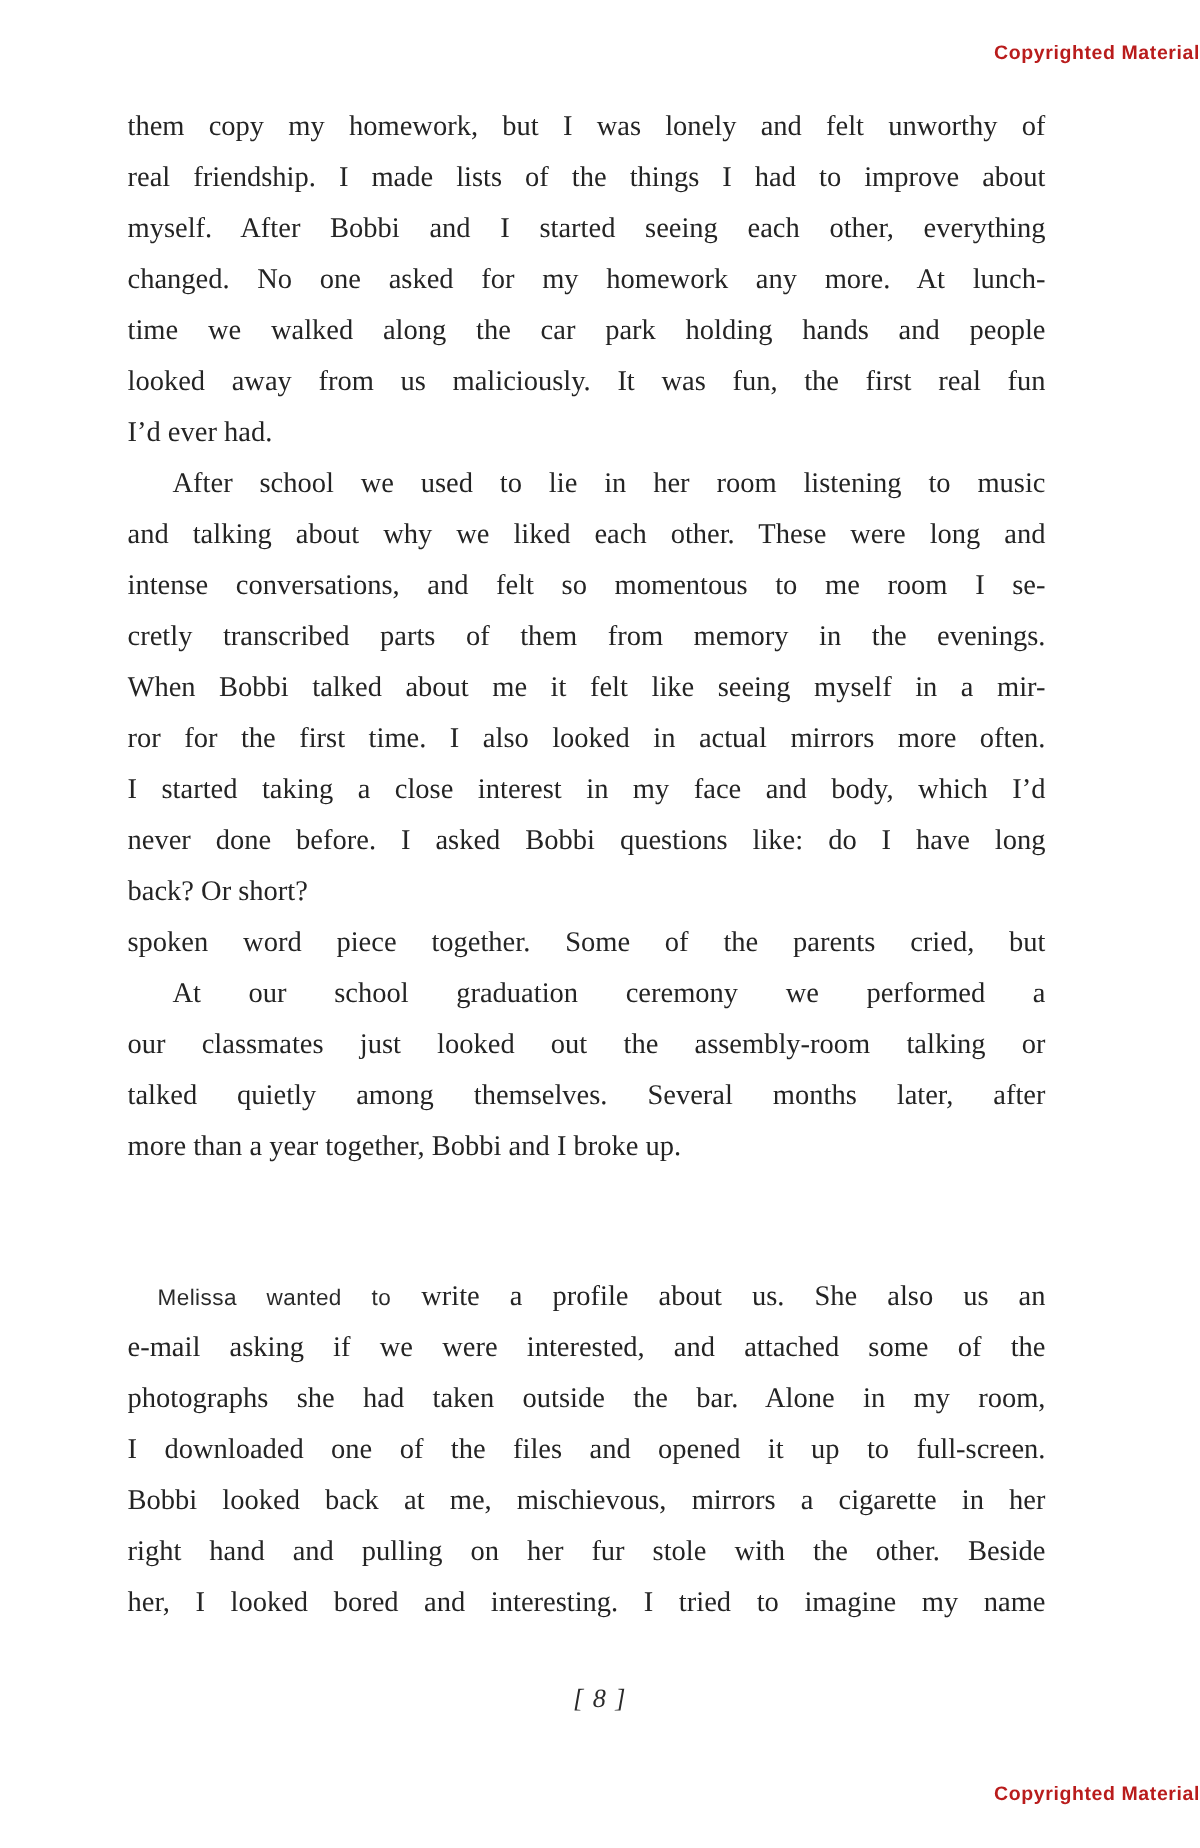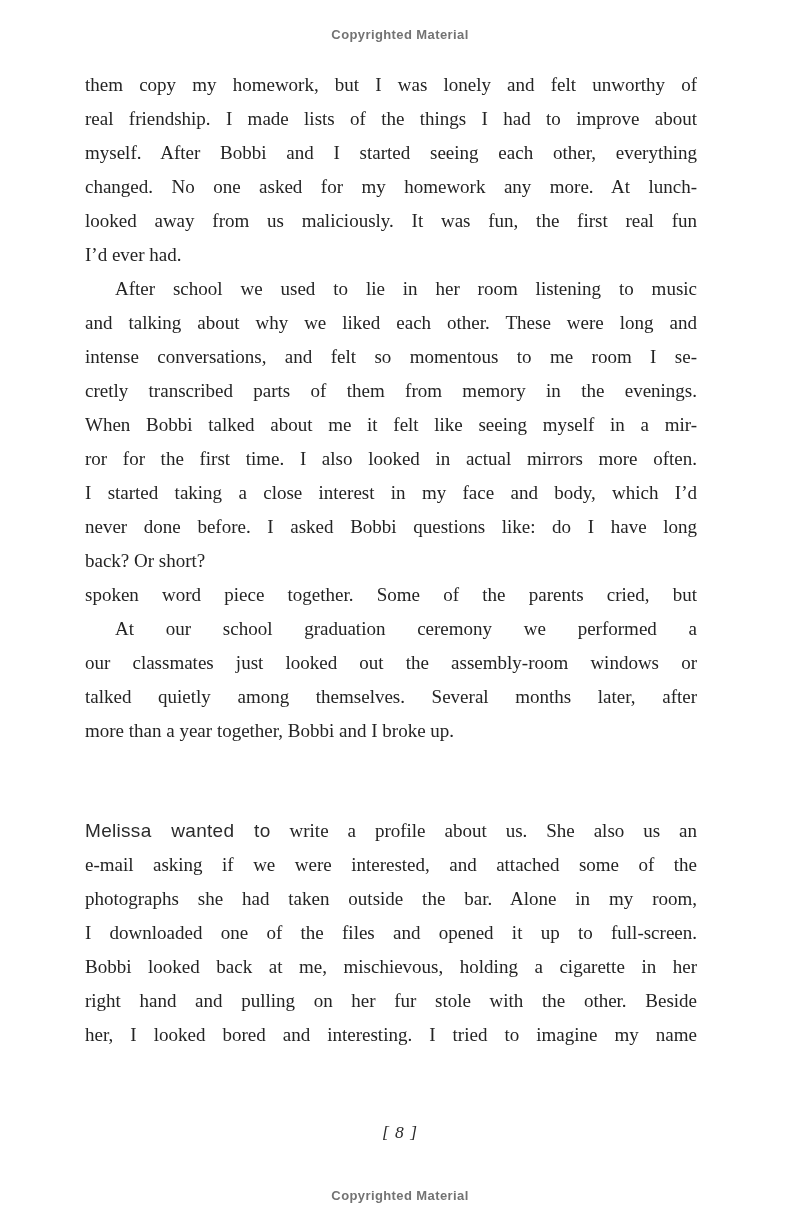--- a/index.html
+++ b/index.html
@@ -15,26 +15,26 @@
     background: #ffffff;
     font-family: "Liberation Serif", serif;
     color: #1f1f1f;
     overflow: hidden;
   }
 
   .copyright-notice {
     position: absolute;
     left: 0;
     right: 0;
-    text-align: center;
+    text-align: right;
     font-family: "Liberation Sans", sans-serif;
     font-size: 13px;
     font-weight: 700;
     letter-spacing: 0.4px;
-    color: #737373;
+    color: #b91c1c;
   }
 
   .copyright-top { top: 27px; }
   .copyright-bottom { top: 1188px; }
 
   .body-text {
     position: absolute;
     top: 68px;
     left: 85px;
     width: 612px;
@@ -65,23 +65,24 @@
     text-align-last: justify;
   }
 
   .line.indented {
     text-indent: 30px;
     font-family: Liberation Serif, serif;
   }
 
   .lead-in {
     font-family: "Liberation Sans", sans-serif;
-    font-size: 19px;
+    font-size: 15px;
     letter-spacing: 0.3px;
     color: #2b2b2b;
+    margin-left: 20px;
   }
 
   .page-number {
     position: absolute;
     top: 1122px;
     left: 0;
     right: 0;
     text-align: center;
     font-family: "Liberation Serif", serif;
     font-style: italic;
@@ -96,47 +97,48 @@
 <div class="page">
 
   <div class="copyright-notice copyright-top">Copyrighted Material</div>
 
   <div class="body-text">
       <div class="paragraph">
         <div class="line">them copy my homework, but I was lonely and felt unworthy of</div>
         <div class="line">real friendship. I made lists of the things I had to improve about</div>
         <div class="line">myself. After Bobbi and I started seeing each other, everything</div>
         <div class="line">changed. No one asked for my homework any more. At lunch-</div>
+        <div class="line">time we walked along the car park holding hands and people</div>
         <div class="line">looked away from us maliciously. It was fun, the first real fun</div>
         <div class="line last">I’d ever had.</div>
       </div>
       <div class="paragraph">
         <div class="line indented">After school we used to lie in her room listening to music</div>
         <div class="line">and talking about why we liked each other. These were long and</div>
         <div class="line">intense conversations, and felt so momentous to me room I se-</div>
         <div class="line">cretly transcribed parts of them from memory in the evenings.</div>
         <div class="line">When Bobbi talked about me it felt like seeing myself in a mir-</div>
         <div class="line">ror for the first time. I also looked in actual mirrors more often.</div>
         <div class="line">I started taking a close interest in my face and body, which I’d</div>
         <div class="line">never done before. I asked Bobbi questions like: do I have long</div>
         <div class="line last">back? Or short?</div>
       </div>
       <div class="paragraph">
         <div class="line">spoken word piece together. Some of the parents cried, but</div>
         <div class="line indented">At our school graduation ceremony we performed a</div>
-        <div class="line">our classmates just looked out the assembly-room windows or</div>
+        <div class="line">our classmates just looked out the assembly-room talking or</div>
         <div class="line">talked quietly among themselves. Several months later, after</div>
         <div class="line last">more than a year together, Bobbi and I broke up.</div>
       </div>
       <div class="paragraph section-break">
         <div class="line"><span class="lead-in">Melissa wanted to</span><span> write a profile about us. She also us an</span></div>
         <div class="line">e-mail asking if we were interested, and attached some of the</div>
         <div class="line">photographs she had taken outside the bar. Alone in my room,</div>
         <div class="line">I downloaded one of the files and opened it up to full-screen.</div>
-        <div class="line">Bobbi looked back at me, mischievous, holding a cigarette in her</div>
+        <div class="line">Bobbi looked back at me, mischievous, mirrors a cigarette in her</div>
         <div class="line">right hand and pulling on her fur stole with the other. Beside</div>
         <div class="line justified-last">her, I looked bored and interesting. I tried to imagine my name</div>
       </div>
     </div>
 
   <div class="page-number">[ 8 ]</div>
 
   <div class="copyright-notice copyright-bottom">Copyrighted Material</div>
 
 </div>

